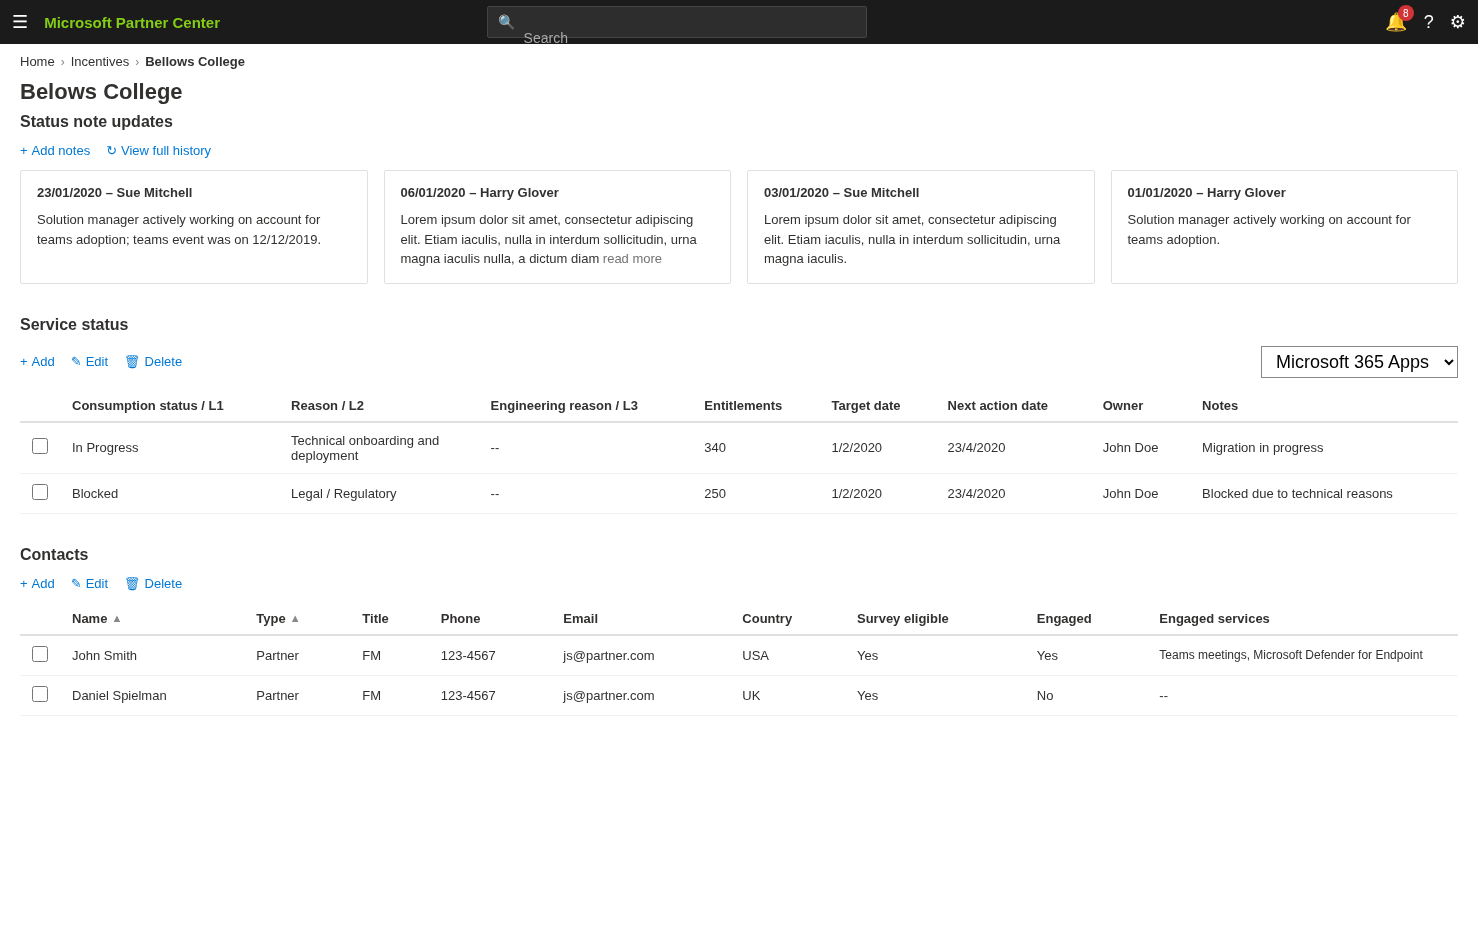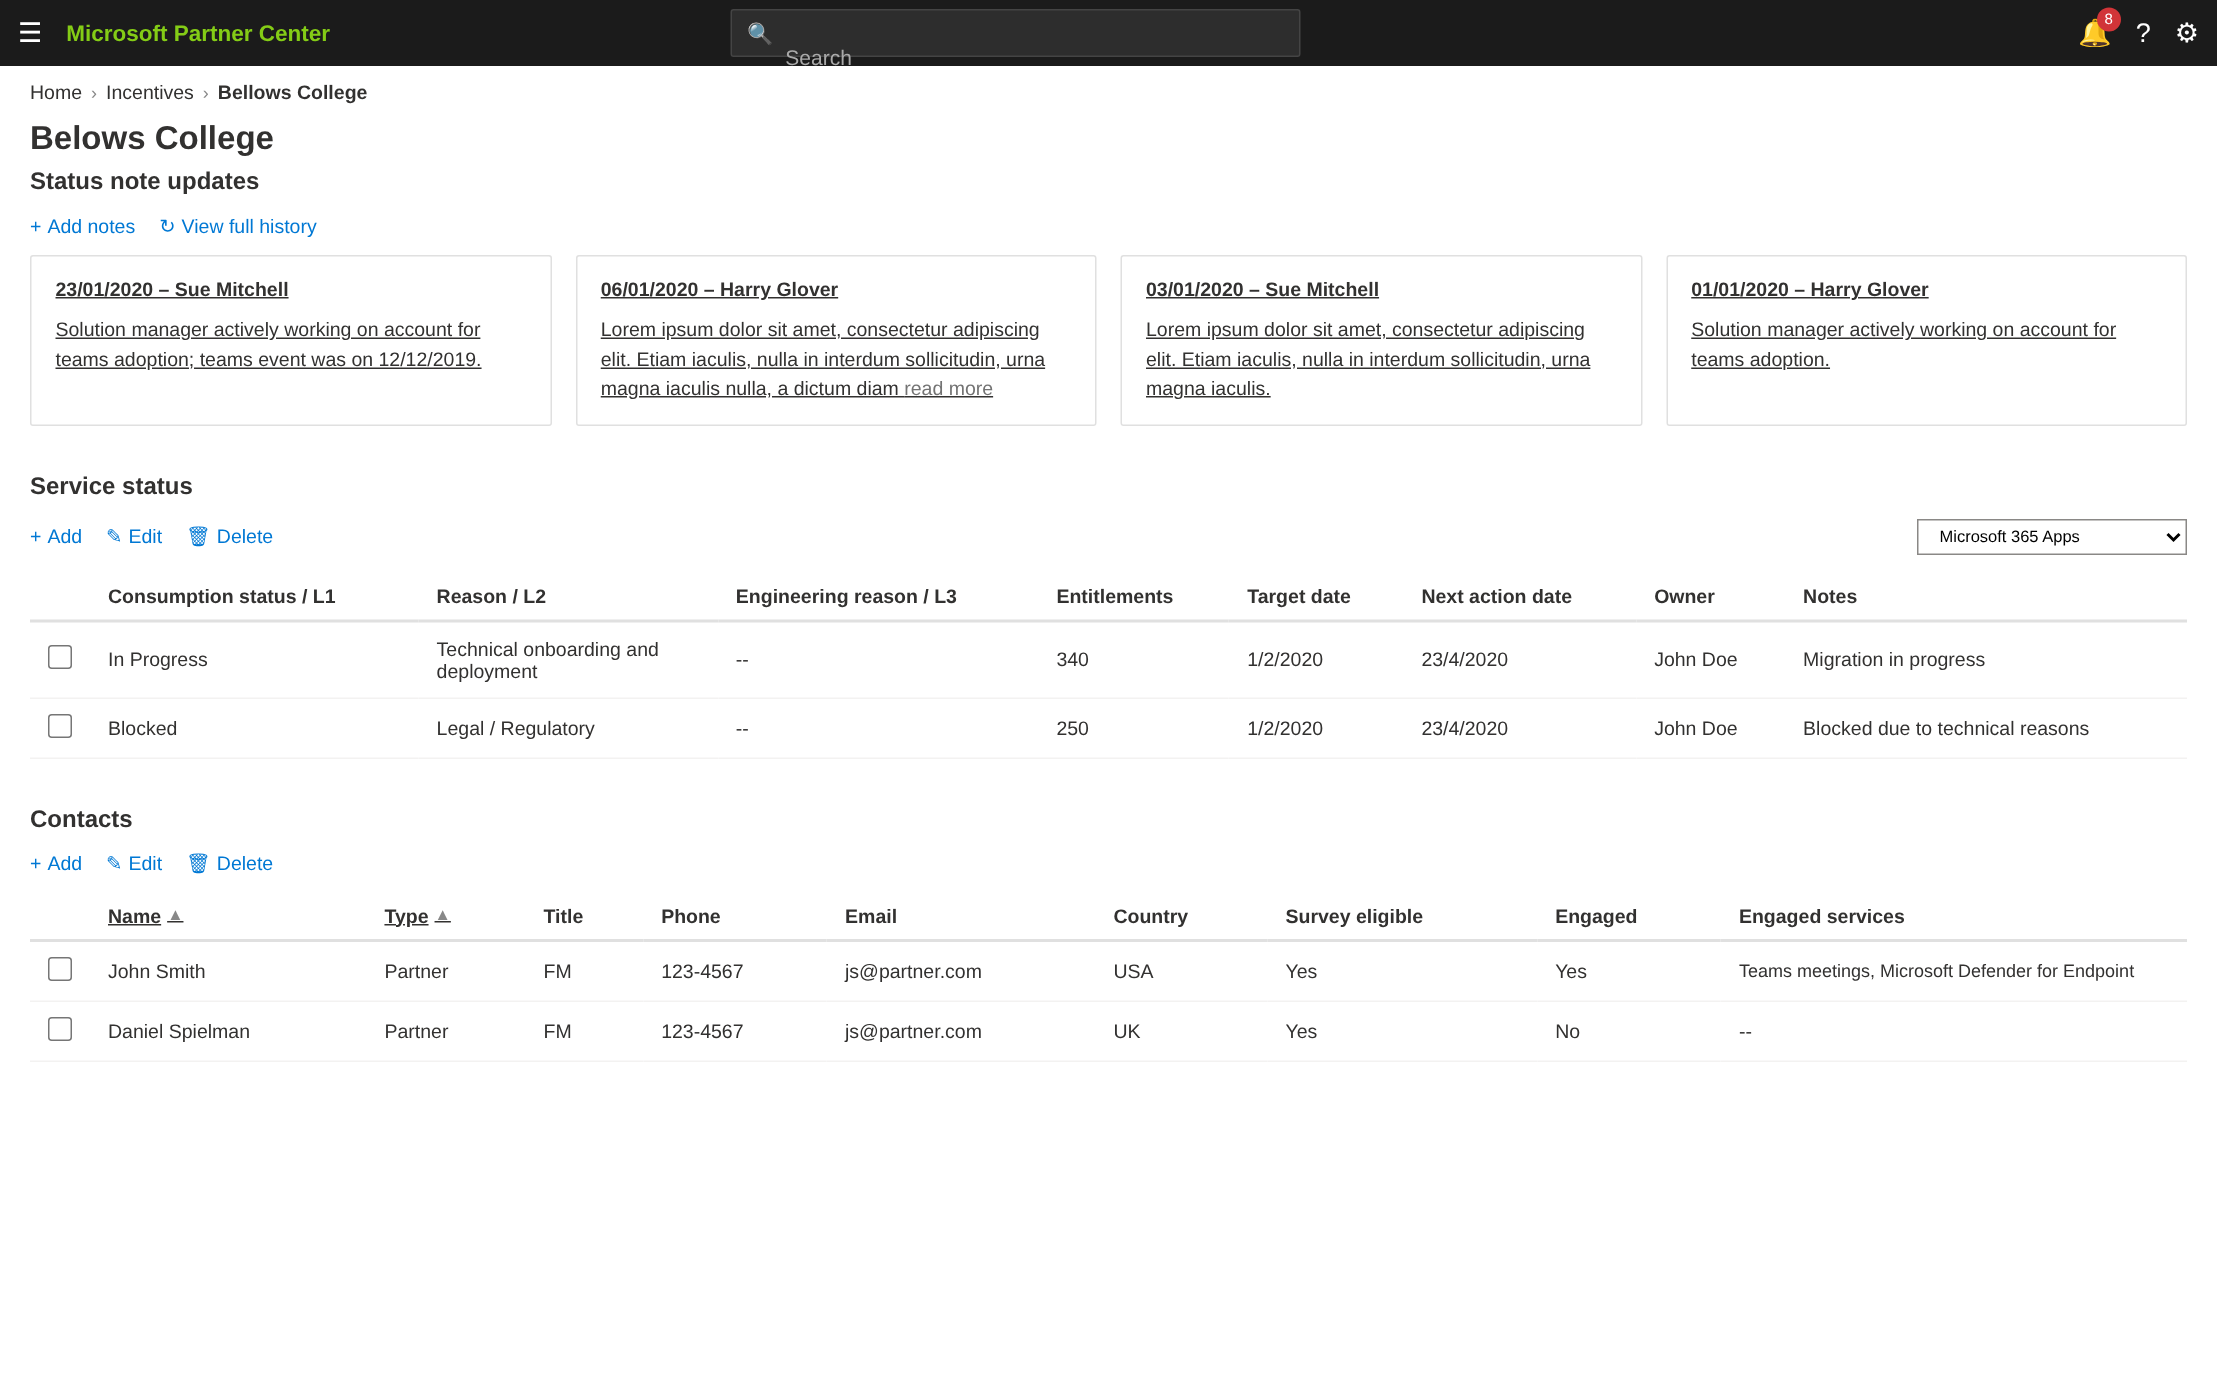--- a/index.html
+++ b/index.html
@@ -75,39 +75,39 @@
     .section-title { font-size: 16px; font-weight: 600; margin-bottom: 12px; }
 
     
     .toolbar { display: flex; align-items: center; gap: 16px; margin-bottom: 12px; }
     .toolbar-btn {
       display: flex; align-items: center; gap: 4px;
       color: #0078d4; font-size: 13px; cursor: pointer; background: none; border: none; padding: 0;
     }
 
     
-    .note-cards { display: flex; gap: 16px; overflow: hidden; text-decoration: underline; }
+    .note-cards { display: flex; gap: 16px; overflow: hidden; }
     .note-card {
       flex: 1; min-width: 0;
       border: 1px solid #e0e0e0;
       border-radius: 2px;
       padding: 14px 16px;
       background: #fff;
     }
     .note-card .note-header { font-weight: 600; font-size: 13px; margin-bottom: 10px; }
     .note-card .note-body { font-size: 13px; line-height: 1.5; color: #323130; }
     .note-card .read-more { color: #737373; cursor: pointer; }
 
     
     .service-toolbar { display: flex; align-items: center; gap: 16px; margin-bottom: 12px; }
     .service-toolbar-left { display: flex; align-items: center; gap: 16px; flex: 1; }
     .service-dropdown {
       border: 1px solid #8a8886;
       padding: 4px 10px;
-      font-size: 11px;
+      font-size: 18px;
       min-width: 180px;
       background: #fff;
       cursor: pointer;
     }
 
     
     .data-table { width: 100%; border-collapse: collapse; font-size: 13px; }
     .data-table thead th {
       text-align: left;
       padding: 8px 12px;
@@ -117,21 +117,21 @@
       color: #323130;
     }
     .data-table tbody tr { border-bottom: 1px solid #f3f2f1; }
     .data-table tbody td { padding: 10px 12px; vertical-align: middle; }
     .data-table .checkbox-cell { width: 32px; }
     .cb { width: 16px; height: 16px; border: 1.5px solid #8a8886; cursor: pointer; }
 
     
     .section-gap { margin-top: 32px; }
 
-    .col-name-header { display: flex; align-items: center; gap: 4px; cursor: pointer; text-decoration: underline; }
+    .col-name-header { display: flex; align-items: center; gap: 4px; cursor: pointer; }
     .sort-icon { font-size: 11px; color: #888; }
   </style>
 </head>
 <body>
 
 <nav class="top-nav">
   <span class="hamburger">☰</span>
   <span class="app-title">Microsoft Partner Center</span>
   <div class="search-box">
     <span class="search-icon">🔍</span>

